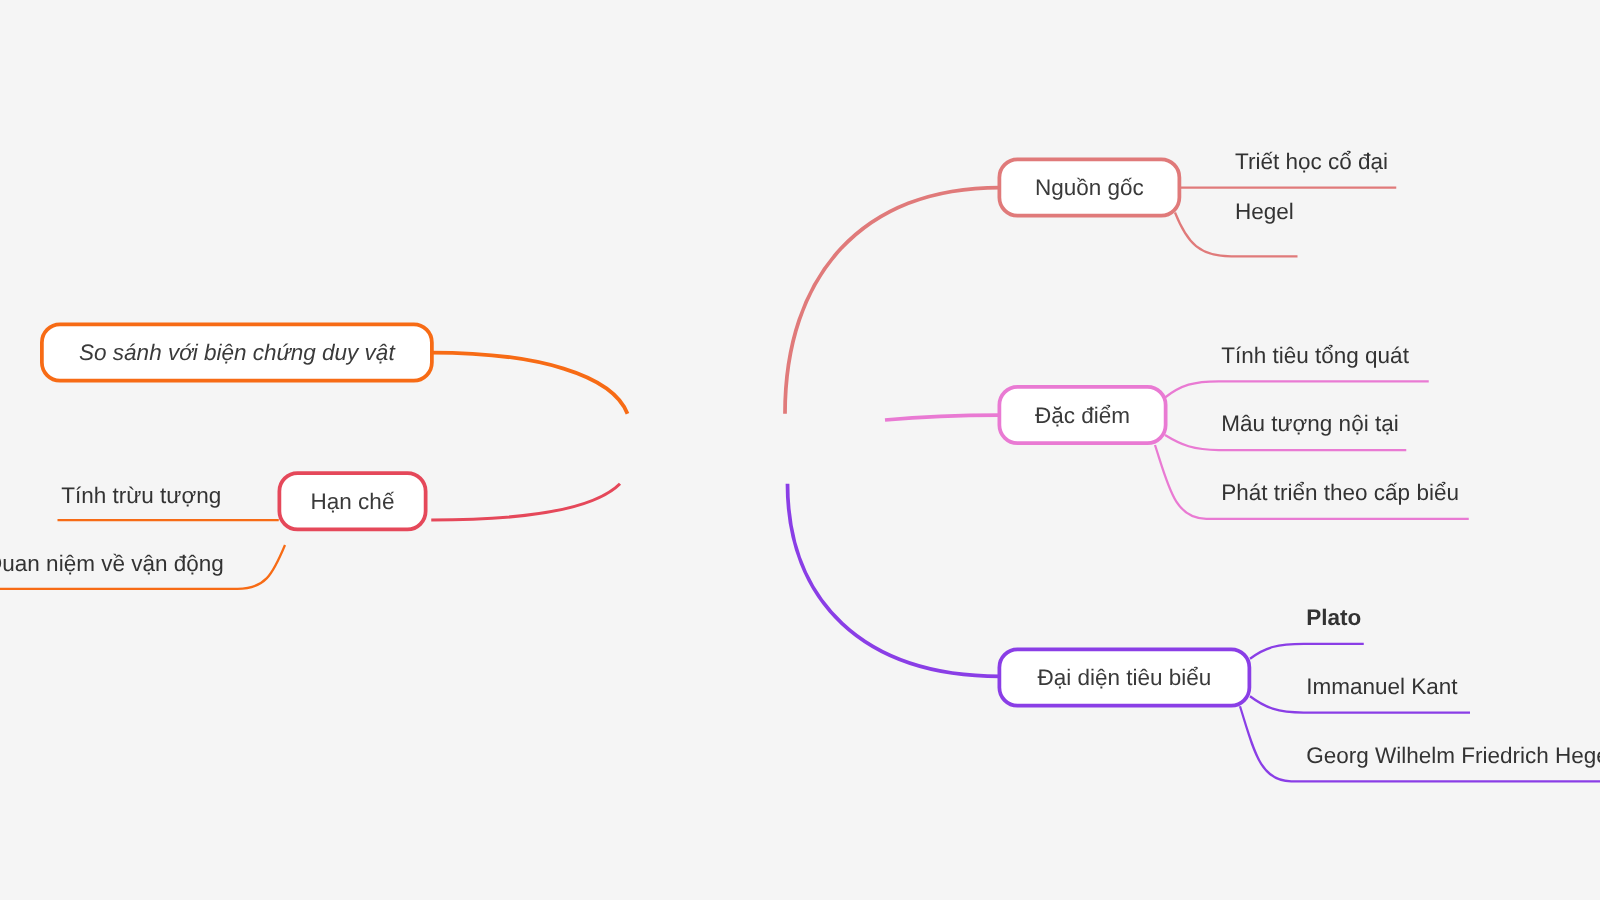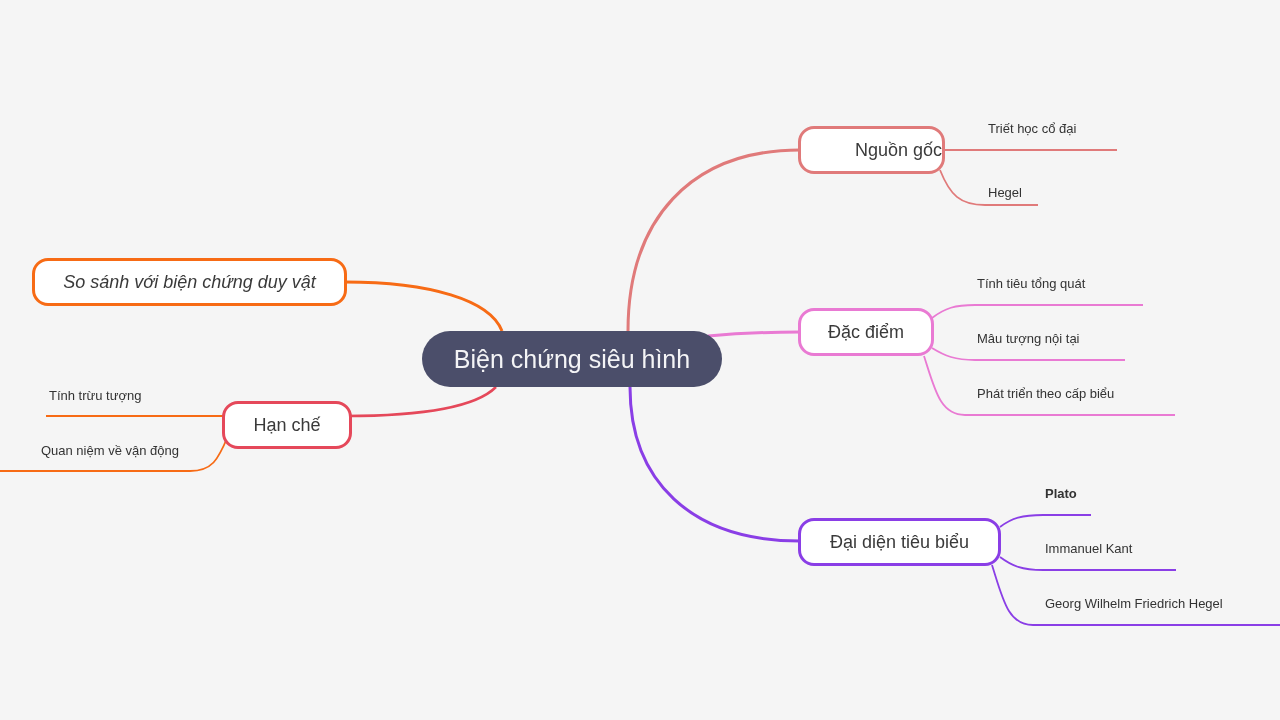--- a/index.html
+++ b/index.html
@@ -17,21 +17,21 @@
     color: #f4f4f6; font-size: 25px; line-height: 56px; text-align: center;
     box-sizing: border-box;
   }
   .branch {
     position: absolute; height: 48px; box-sizing: border-box;
     background: #ffffff; border: 3px solid; border-radius: 16px;
     color: #3a3a3a; font-size: 18px; line-height: 42px; text-align: center;
     white-space: nowrap;
   }
   .leaf {
-    position: absolute; color: #333333; font-size: 13px; white-space: nowrap; line-height: 22px;
+    position: absolute; color: #333333; font-size: 18px; white-space: nowrap; line-height: 22px;
   }
 </style>
 </head>
 <body>
 
 <div id="canvas">
 
   <svg class="links" viewBox="0 0 1280 720">
 
     <path d="M628 331 C 628 220, 690 150, 800 150" fill="none" stroke="#e07a7a" stroke-width="3"></path>
@@ -52,34 +52,33 @@
     <path d="M924 356 C 935 390, 940 415, 965 415 L 1175 415" fill="none" stroke="#e97ad3" stroke-width="1.8"></path>
 
     <path d="M1000 527 C 1012 518, 1022 515, 1043 515 L 1091 515" fill="none" stroke="#8a3ee6" stroke-width="1.8"></path>
     <path d="M1000 557 C 1012 566, 1022 570, 1043 570 L 1176 570" fill="none" stroke="#8a3ee6" stroke-width="1.8"></path>
     <path d="M992 565 C 1003 600, 1008 625, 1033 625 L 1280 625" fill="none" stroke="#8a3ee6" stroke-width="1.8"></path>
 
     <path d="M223 416 L 46 416" fill="none" stroke="#f76b15" stroke-width="1.8"></path>
     <path d="M228 436 C 218 460, 212 471, 190 471 L 0 471" fill="none" stroke="#f76b15" stroke-width="1.8"></path>
   </svg>
 
-  <div class="root">Biện chứng siêu hình</div>
 
-  <div class="branch" style="left:798px; top:126px; width:147px; border-color:#e07a7a;text-align:right;">Nguồn gốc</div>
+  <div class="branch" style="left:798px; top:126px; width:147px; border-color:#e07a7a;">Nguồn gốc</div>
   <div class="leaf" style="left:988px; top:118px;">Triết học cổ đại</div>
-  <div class="leaf" style="left:988px; top:182px;">Hegel</div>
+  <div class="leaf" style="left:988px; top:158px;">Hegel</div>
 
   <div class="branch" style="left:798px; top:308px; width:136px; border-color:#e97ad3;">Đặc điểm</div>
   <div class="leaf" style="left:977px; top:273px;">Tính tiêu tổng quát</div>
   <div class="leaf" style="left:977px; top:328px;">Mâu tượng nội tại</div>
   <div class="leaf" style="left:977px; top:383px;">Phát triển theo cấp biểu</div>
 
   <div class="branch" style="left:798px; top:518px; width:203px; border-color:#8a3ee6;">Đại diện tiêu biểu</div>
   <div class="leaf" style="left:1045px; top:483px;font-weight:bold;">Plato</div>
   <div class="leaf" style="left:1045px; top:538px;">Immanuel Kant</div>
   <div class="leaf" style="left:1045px; top:593px;">Georg Wilhelm Friedrich Hegel</div>
 
   <div class="branch" style="left:32px; top:258px; width:315px; border-color:#f76b15;font-style:italic;">So sánh với biện chứng duy vật</div>
 
-  <div class="branch" style="left:222px; top:401px; width:130px; border-color:#e5485a;">Hạn chế</div>
+  <div class="branch" style="left:222px; top:377px; width:120px; border-color:#e5485a;">Hạn chế</div>
   <div class="leaf" style="left:49px; top:385px;">Tính trừu tượng</div>
   <div class="leaf" style="right:1101px; top:440px;">Quan niệm về vận động</div>
 </div>
 
 </body></html>

